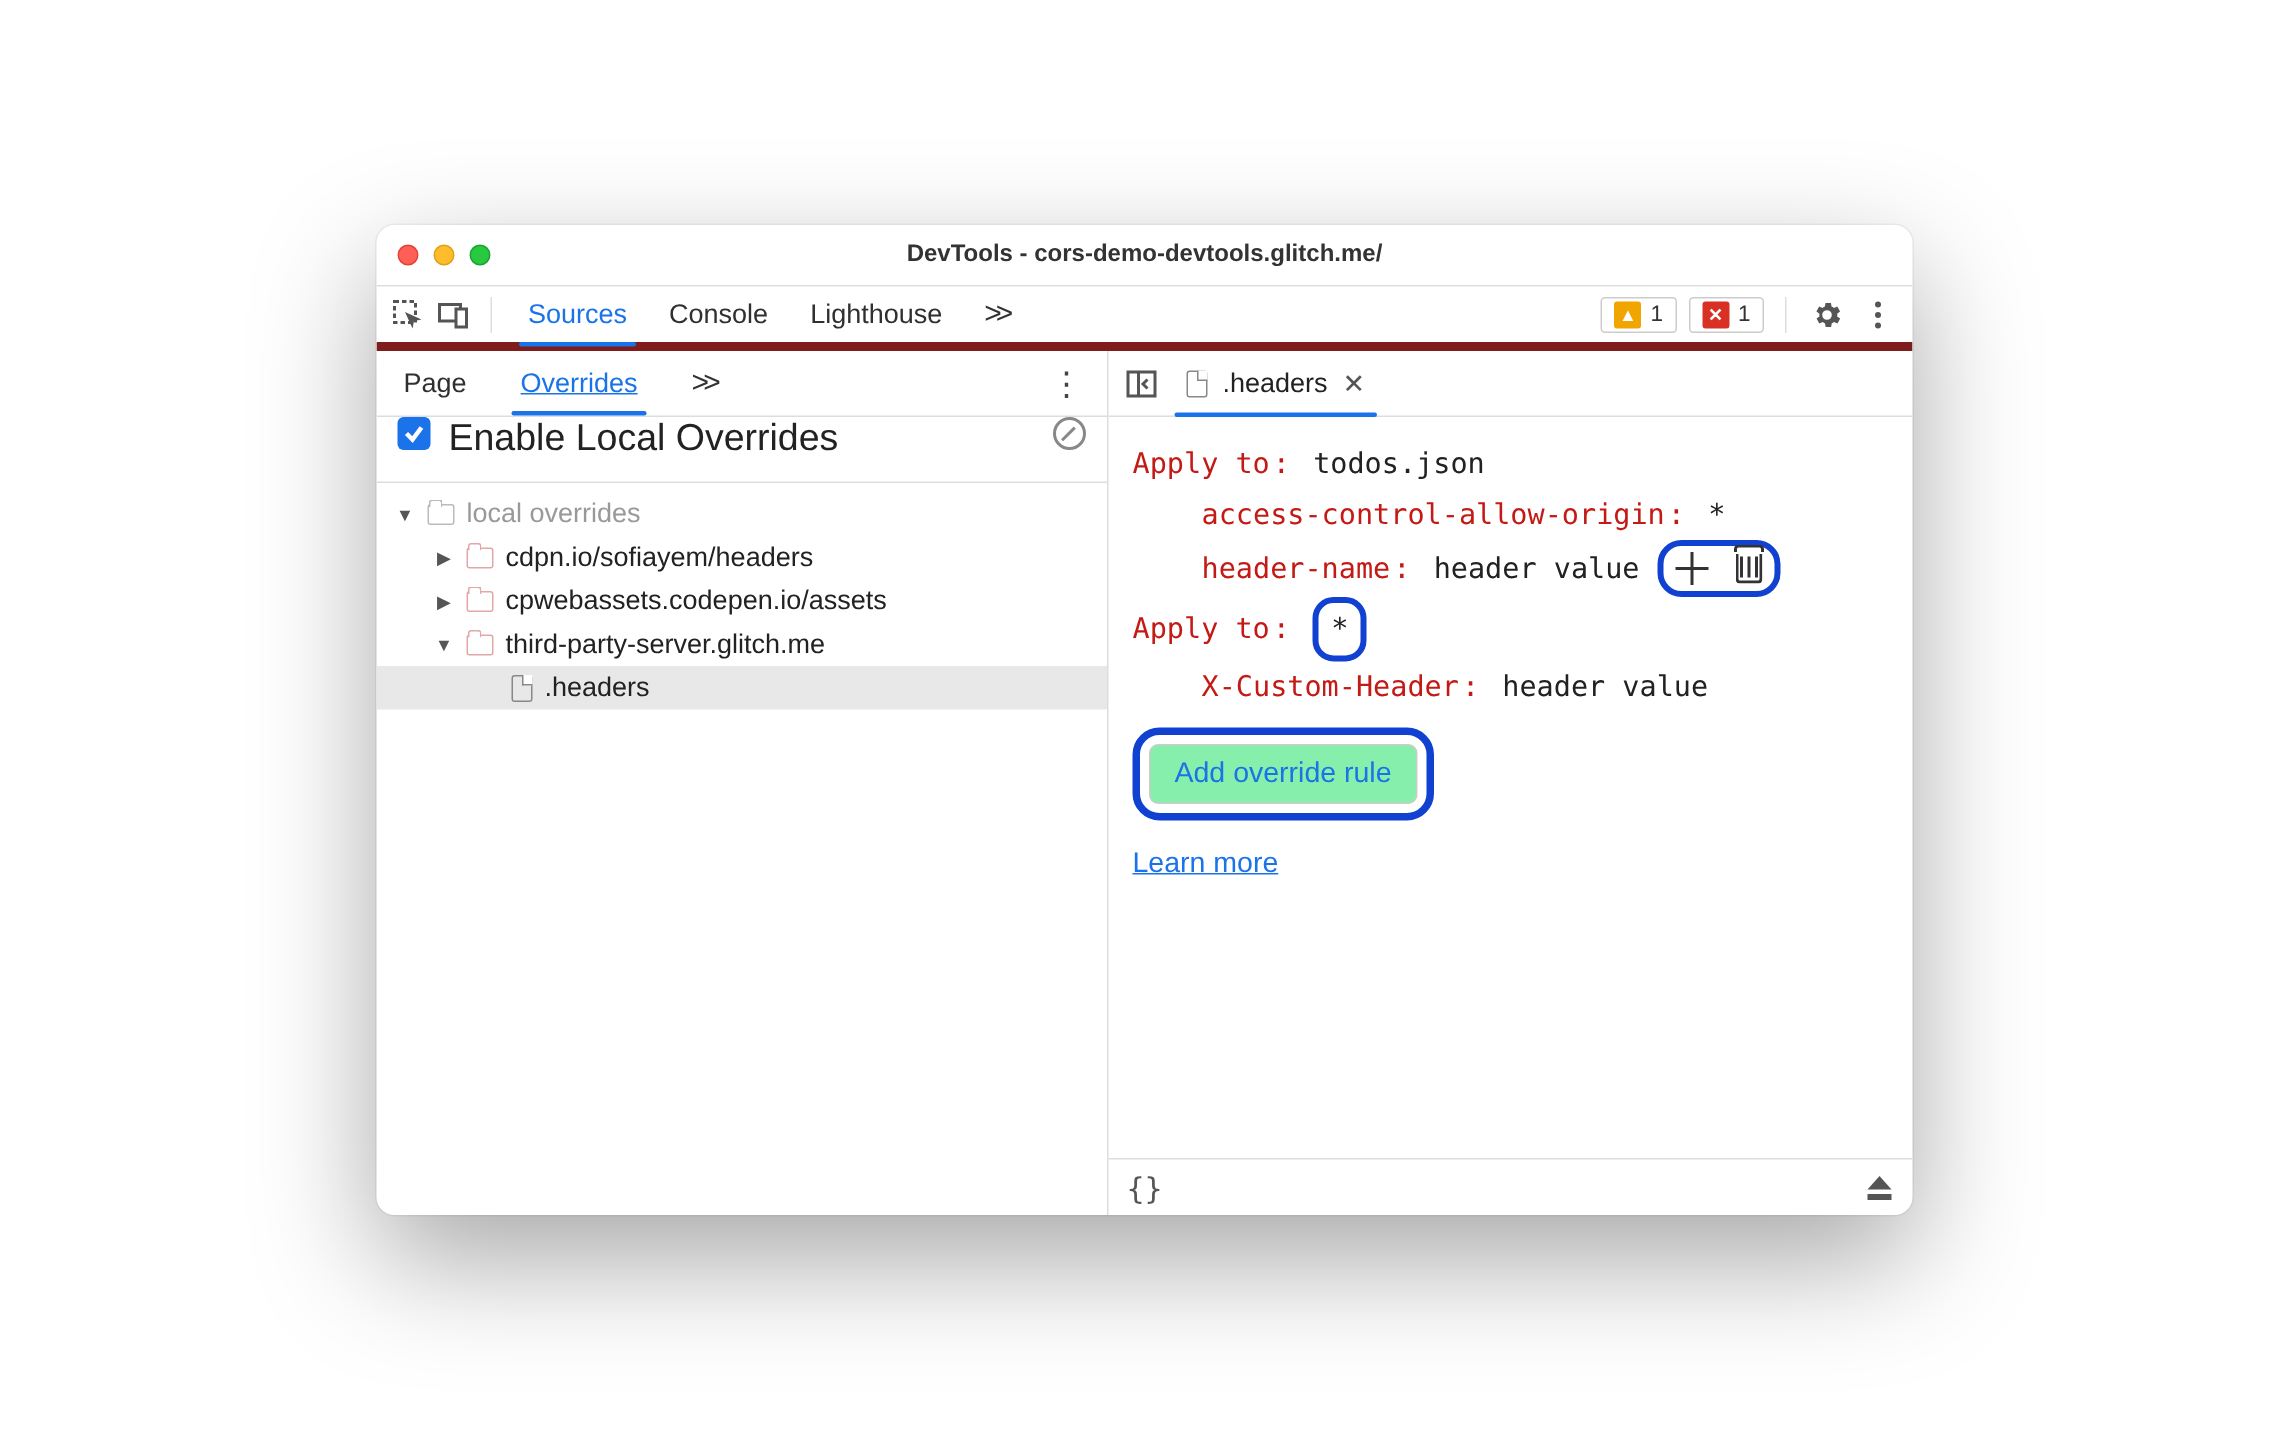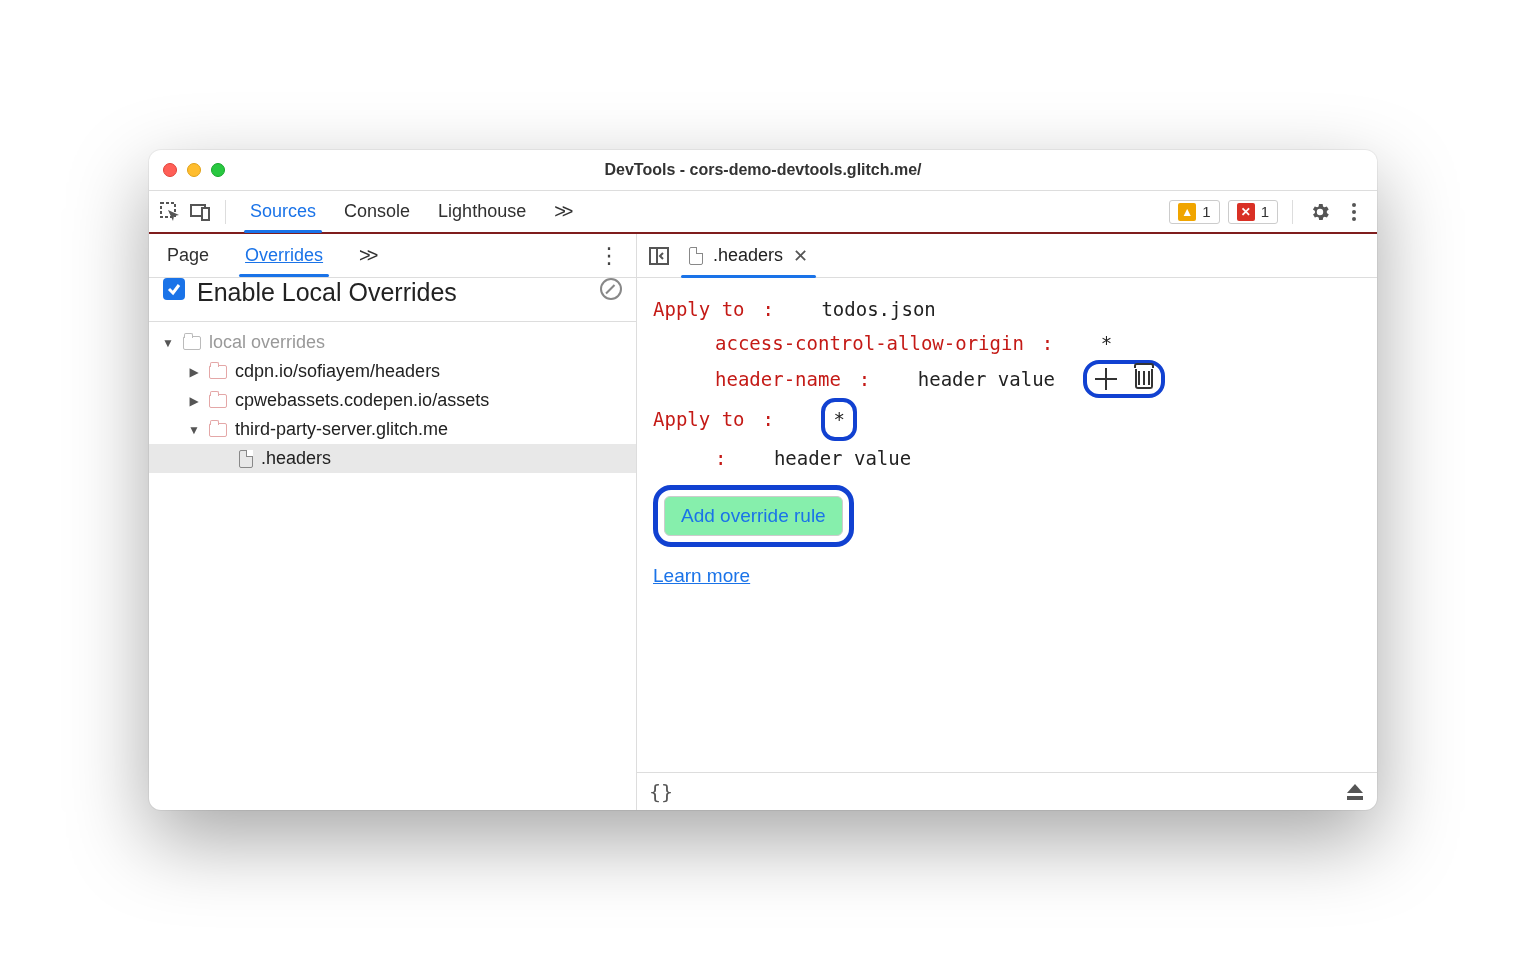--- a/index.html
+++ b/index.html
@@ -6,21 +6,21 @@
   body {
     width: 1526px;
     height: 960px;
     background: #fff;
     font-family: -apple-system, BlinkMacSystemFont, "Segoe UI", Arial, sans-serif;
     display: flex;
     align-items: center;
     justify-content: center;
   }
   .window {
-    width: 1228px;
+    width: 1024px;
     height: 660px;
     background: #fff;
     border-radius: 12px;
     box-shadow: 0 30px 80px rgba(0,0,0,0.35), 0 0 0 1px rgba(0,0,0,0.05);
     overflow: hidden;
     display: flex;
     flex-direction: column;
   }
   .titlebar {
     height: 40px;
@@ -32,21 +32,21 @@
   }
   .traffic { display: flex; gap: 10px; }
   .tl { width: 14px; height: 14px; border-radius: 50%; }
   .tl.red { background: #ff5f57; border: 1px solid #e24238; }
   .tl.yellow { background: #ffbd2e; border: 1px solid #e1a116; }
   .tl.green { background: #28c840; border: 1px solid #17a62b; }
   .title { position: absolute; left:0; right:0; text-align:center; font-size: 16px; color:#333; font-weight:600; pointer-events:none;}
   .toolbar {
     height: 44px;
     border-top: 1px solid #ddd;
-    border-bottom: 2px solid #7f1d1d;
+    border-bottom: 6px solid #7f1d1d;
     display:flex; align-items:center;
     padding: 16px 10px;
     gap: 8px;
     flex-shrink:0;
     text-align:right;
   }
   .tb-icon { width:22px; height:22px; display:flex; align-items:center; justify-content:center; color:#555; }
   .tb-divider { width:1px; height:24px; background:#ddd; margin:0 6px;}
   .tab { font-size:18px; color:#303030; padding:8px 10px; position:relative; cursor:pointer;}
   .tab.active { color:#1a73e8; }
@@ -82,21 +82,21 @@
   .muted{color:#999;}
   .right{flex:1;display:flex;flex-direction:column;min-width:0;}
   .right-tabs{height:44px;border-bottom:1px solid #ddd;display:flex;align-items:center;padding:0 10px;gap:14px;}
   .collapse{width:24px;height:24px;display:flex;align-items:center;justify-content:center;}
   .filetab{display:flex;align-items:center;gap:10px;font-size:18px;padding:6px 4px;position:relative;color:#222;}
   .filetab::after{content:"";position:absolute;left:-4px;right:-4px;bottom:-5px;height:3px;background:#1a73e8;border-radius:2px;}
   .close-x{color:#555;font-size:18px;}
   .editor{flex:1;padding:14px 16px;font-family:Menlo,Consolas,monospace;font-size:19px;line-height:1.8;overflow:auto;position:relative;}
   .kw{color:#c41a16;}
   .val{color:#222;}
-  .row{display:flex;align-items:center;gap:18px;flex-wrap:wrap;}
+  .row{display:flex;align-items:center;gap:2px;flex-wrap:wrap;}
   .indent{width:44px;display:inline-block;}
   .hl{border:4px solid #1141d1;border-radius:14px;padding:0 8px;display:inline-flex;align-items:center;}
   .hl-icons{border:4px solid #1141d1;border-radius:16px;padding:4px 8px;display:inline-flex;align-items:center;gap:18px;margin-left:10px;}
   .icon-plus{width:22px;height:22px;position:relative;}
   .icon-plus::before,.icon-plus::after{content:"";position:absolute;background:#333;}
   .icon-plus::before{left:0;right:0;top:50%;height:2px;transform:translateY(-50%);}
   .icon-plus::after{top:0;bottom:0;left:50%;width:2px;transform:translateX(-50%);}
   .icon-trash{width:18px;height:20px;border:2px solid #333;border-top:none;border-radius:0 0 3px 3px;position:relative;}
   .icon-trash::before{content:"";position:absolute;top:-6px;left:-3px;right:-3px;height:3px;border:2px solid #333;border-bottom:none;border-radius:3px 3px 0 0;}
   .icon-trash::after{content:"";position:absolute;top:2px;bottom:2px;left:50%;width:2px;background:#333;transform:translateX(-50%);box-shadow:-5px 0 0 #333,5px 0 0 #333;}
@@ -249,21 +249,21 @@
           </span>
         </div>
         <div class="row">
           <span class="kw">Apply to</span><span class="kw">:</span>&nbsp;
           <span class="hl">
             <span class="val">*</span>
           </span>
         </div>
         <div class="row">
           <span class="indent"></span>
-          <span class="kw">:</span>&nbsp;
+          <span class="kw">X-Custom-Header</span><span class="kw">:</span>&nbsp;
           <span class="val">header value</span>
         </div>
         <div class="btn-hl">
           <button class="btn">Add override rule</button>
         </div>
         <div>
           <a class="link">Learn more</a>
         </div>
       </div>
 

